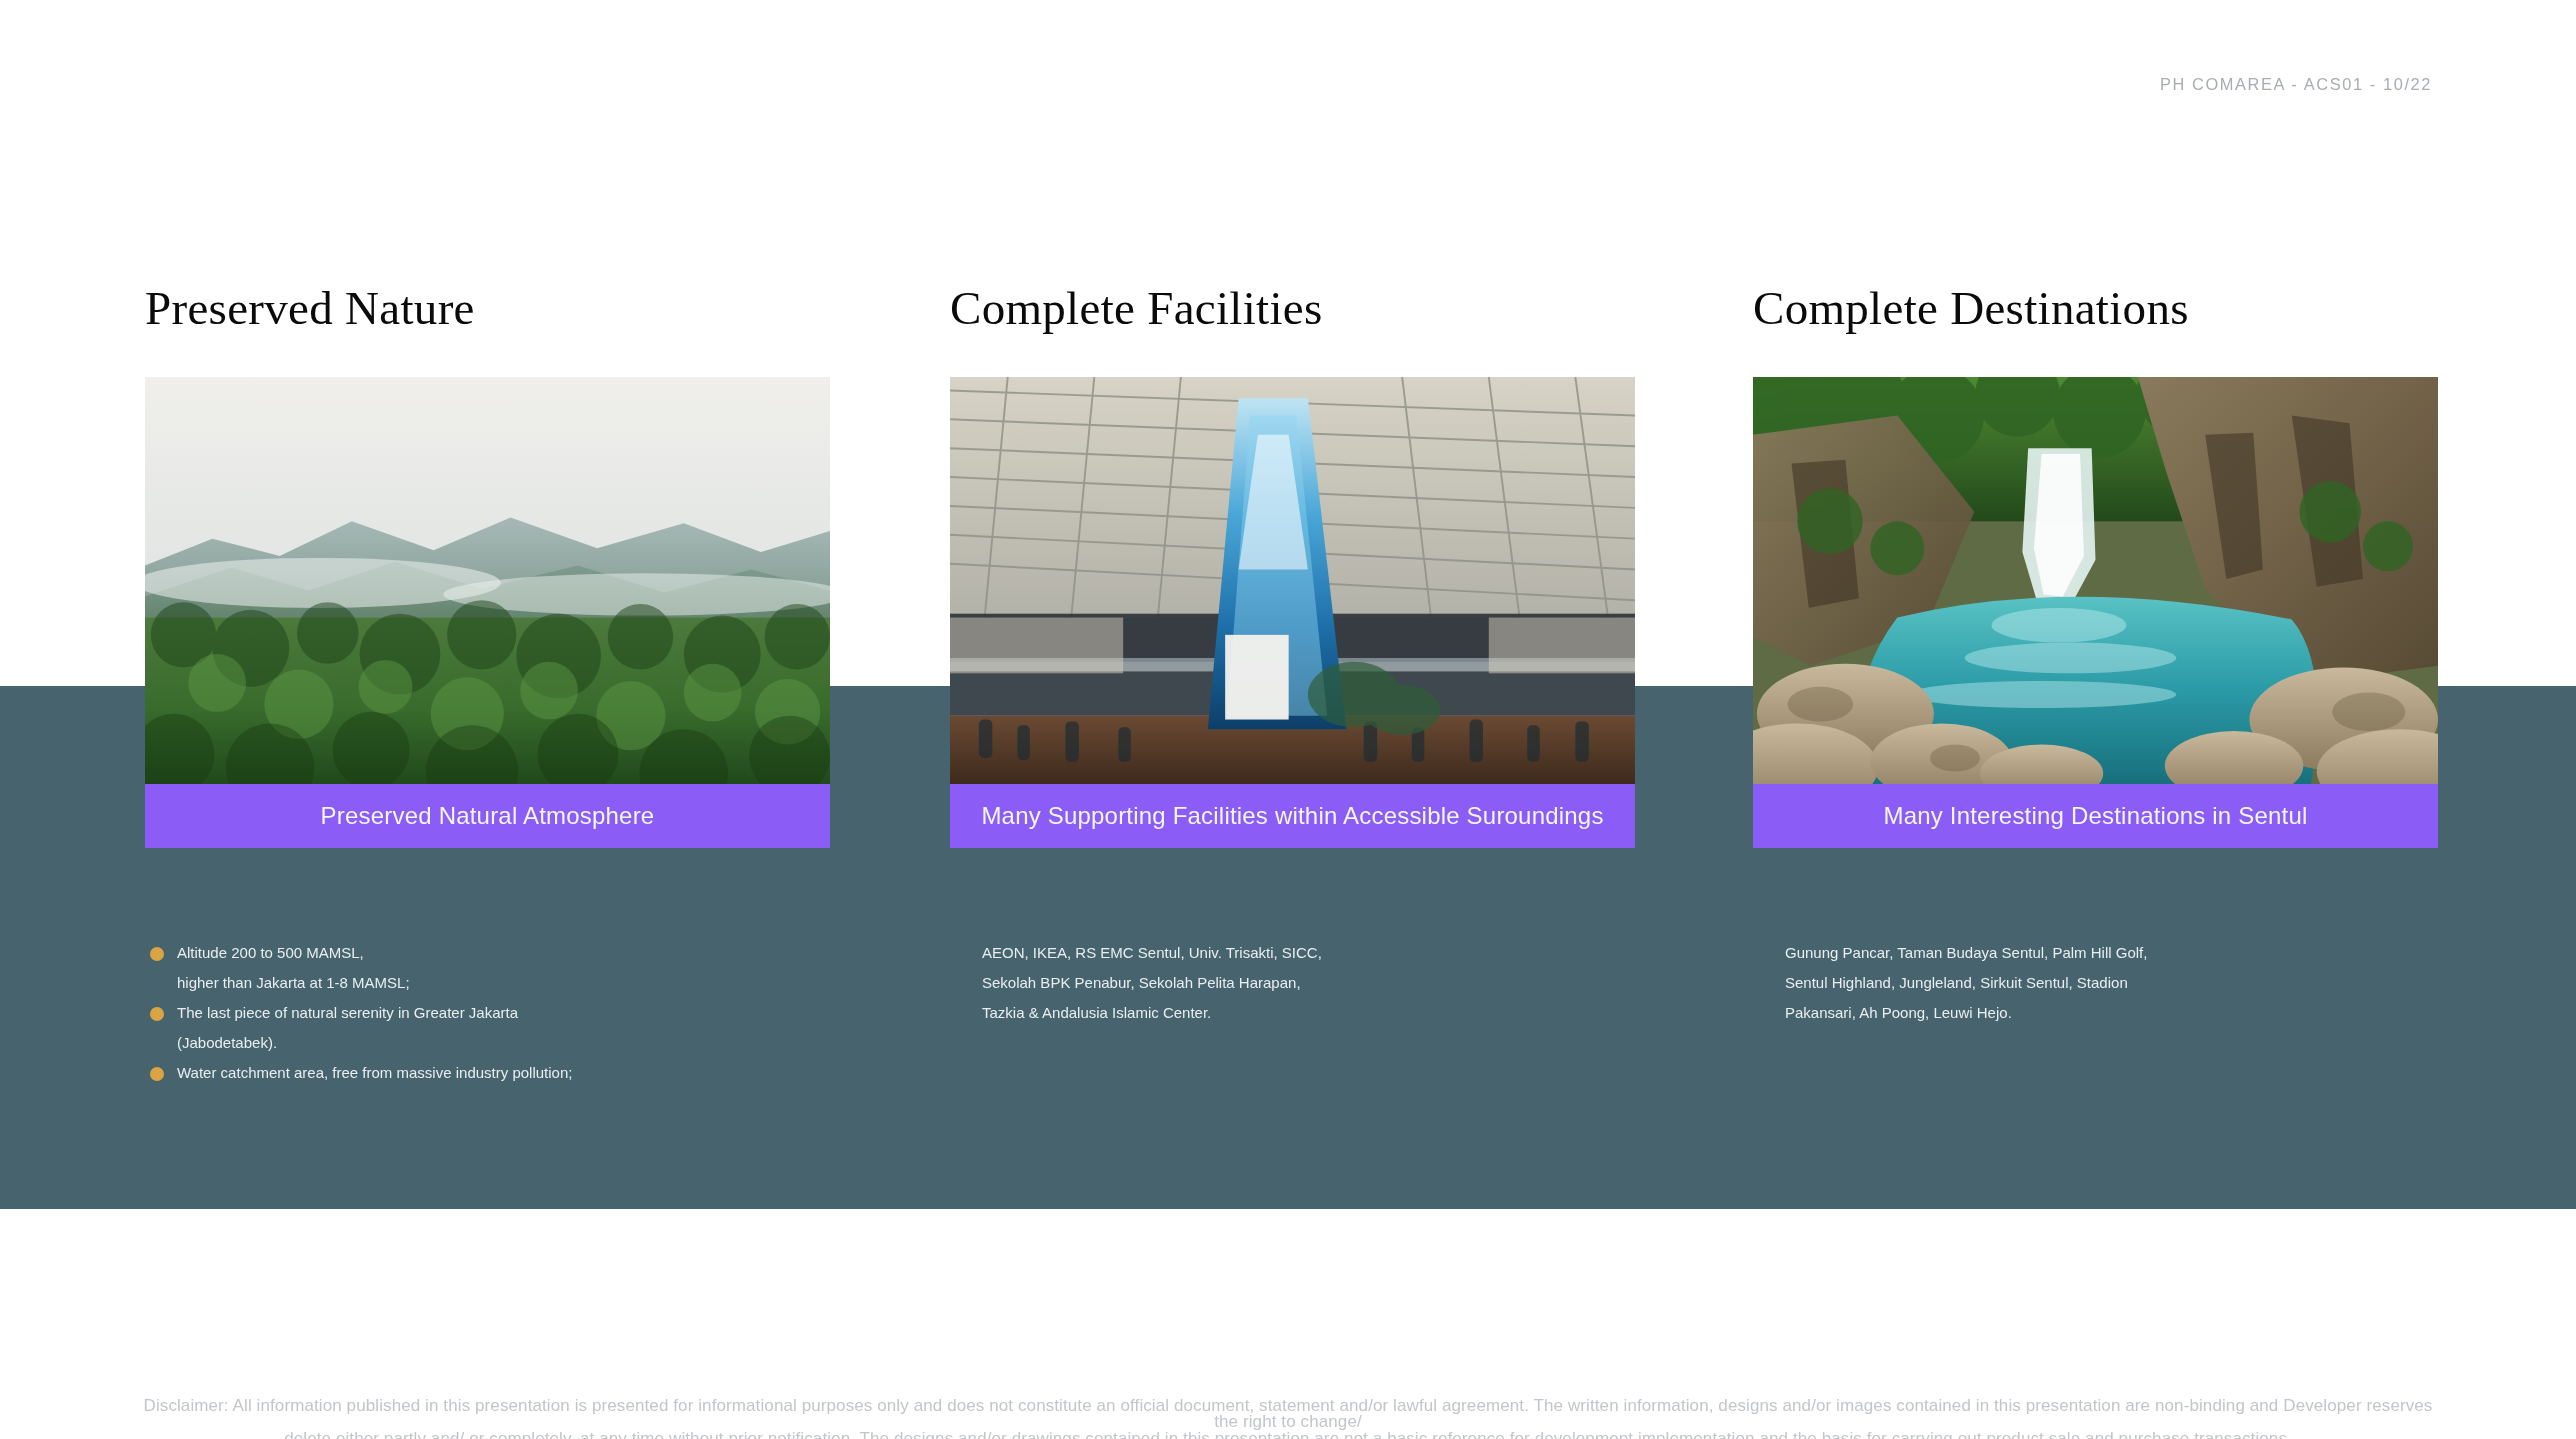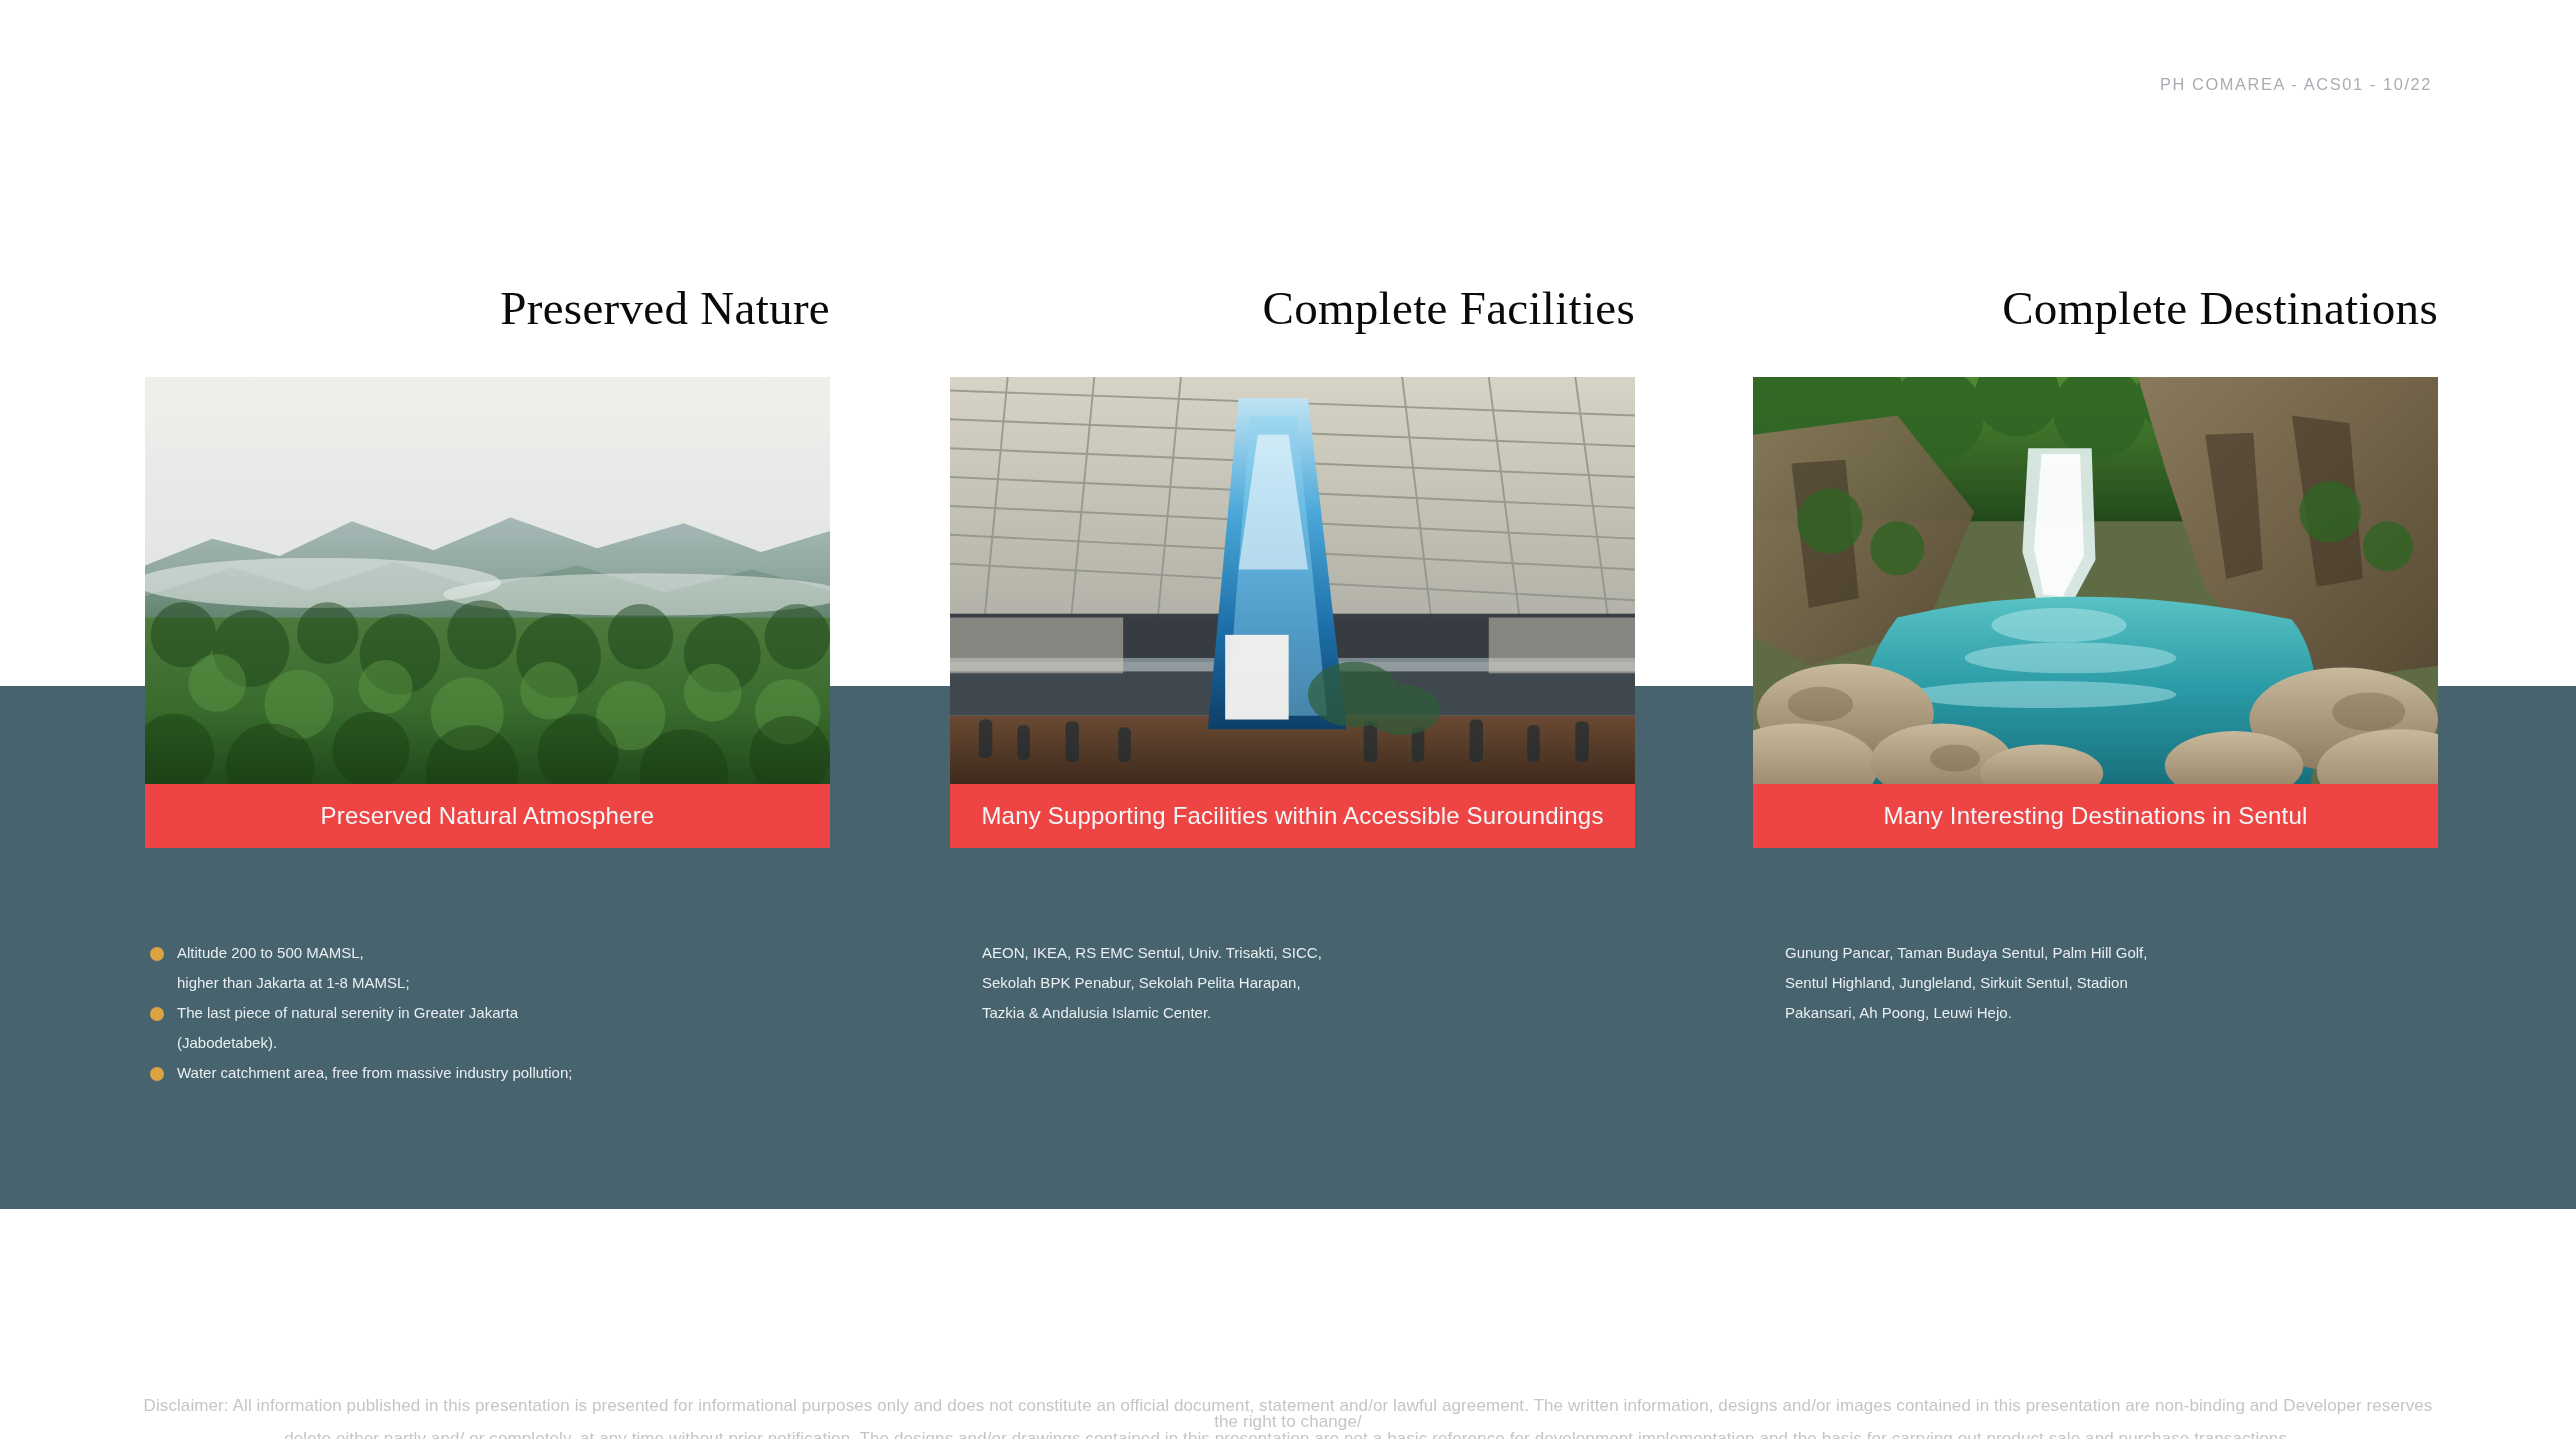--- a/index.html
+++ b/index.html
@@ -57,21 +57,21 @@
   }
   .col-0 { left: 145px; }
   .col-1 { left: 950px; }
   .col-2 { left: 1753px; }
 
   .col-title {
     position: absolute;
     top: 279px;
     left: 0;
     width: 685px;
-    text-align: right;
+    text-align: left;
     font-family: "Liberation Serif", serif;
     font-size: 47px;
     line-height: 58px;
     color: #0a0a0a;
     letter-spacing: 0.3px;
     white-space: nowrap;
   }
 
   .photo-card {
     position: absolute;
@@ -92,21 +92,21 @@
   }
 
   .photo svg { display: block; width: 685px; height: 407px; }
 
   .photo-caption {
     position: absolute;
     left: 0;
     top: 407px;
     width: 685px;
     height: 64px;
-    background: #ef4444;
+    background: #8b5cf6;
     color: #f2f6f7;
     display: flex;
     align-items: center;
     justify-content: center;
     font-size: 24px;
     letter-spacing: 0.2px;
     white-space: nowrap;
   }
 
   

